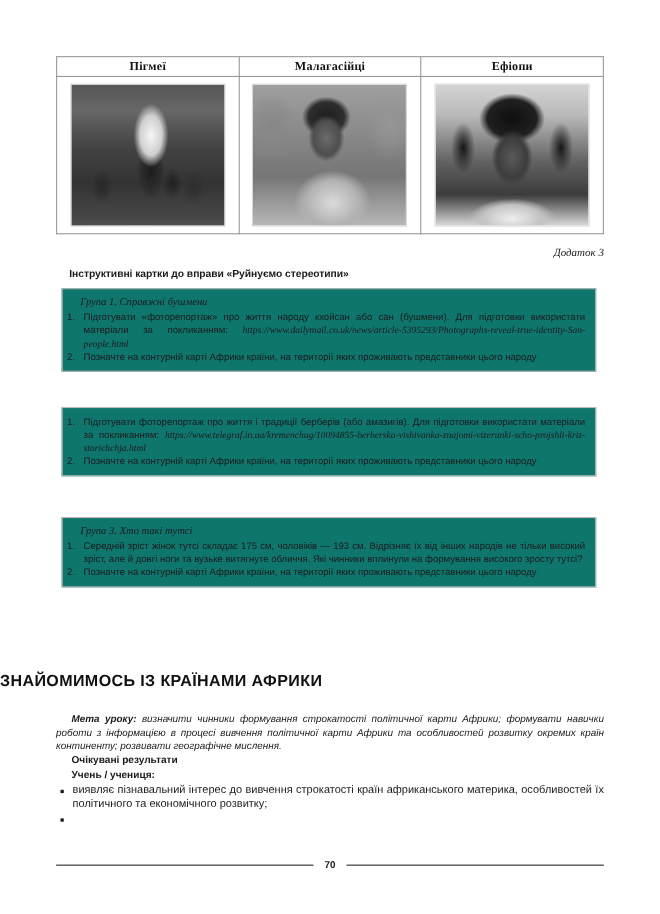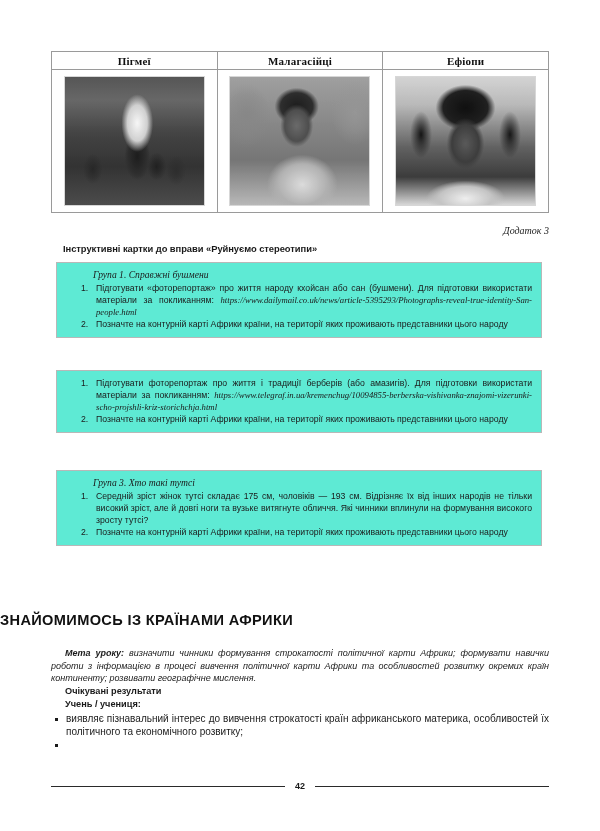--- a/index.html
+++ b/index.html
@@ -117,22 +117,22 @@
     letter-spacing: -.05px;
   }
 
   
   .group-box {
     position: absolute;
     left: 56px;
     width: 486px;
     border: 1px solid #b8b8b8;
     box-sizing: border-box;
-    background: #5eead4;
-    padding: 6px 9px 7px 22px;
+    background: #0f766e;
+    padding: 6px 9px 7px 2px;
   }
   #group-1 { top: 262px; }
   #group-2 { top: 370px; }
   #group-3 { top: 470px; }
 
   .group-title {
     font-family: "Liberation Serif", serif;
     font-style: italic;
     font-size: 9.6px;
     font-weight: normal;
@@ -342,17 +342,17 @@
     <li>
       <span class="sq"></span><span>виявляє пізнавальний інтерес до вивчення строкатості країн африканського материка, особливостей їх політичного та економічного розвитку;</span>
     </li>
     <li>
       <span class="sq"></span>
     </li>
   </ul>
 
   <div class="footer">
     <div class="rule"></div>
-    <div class="page-num">42</div>
+    <div class="page-num">70</div>
     <div class="rule"></div>
   </div>
 
 </div>
 
 </body></html>

